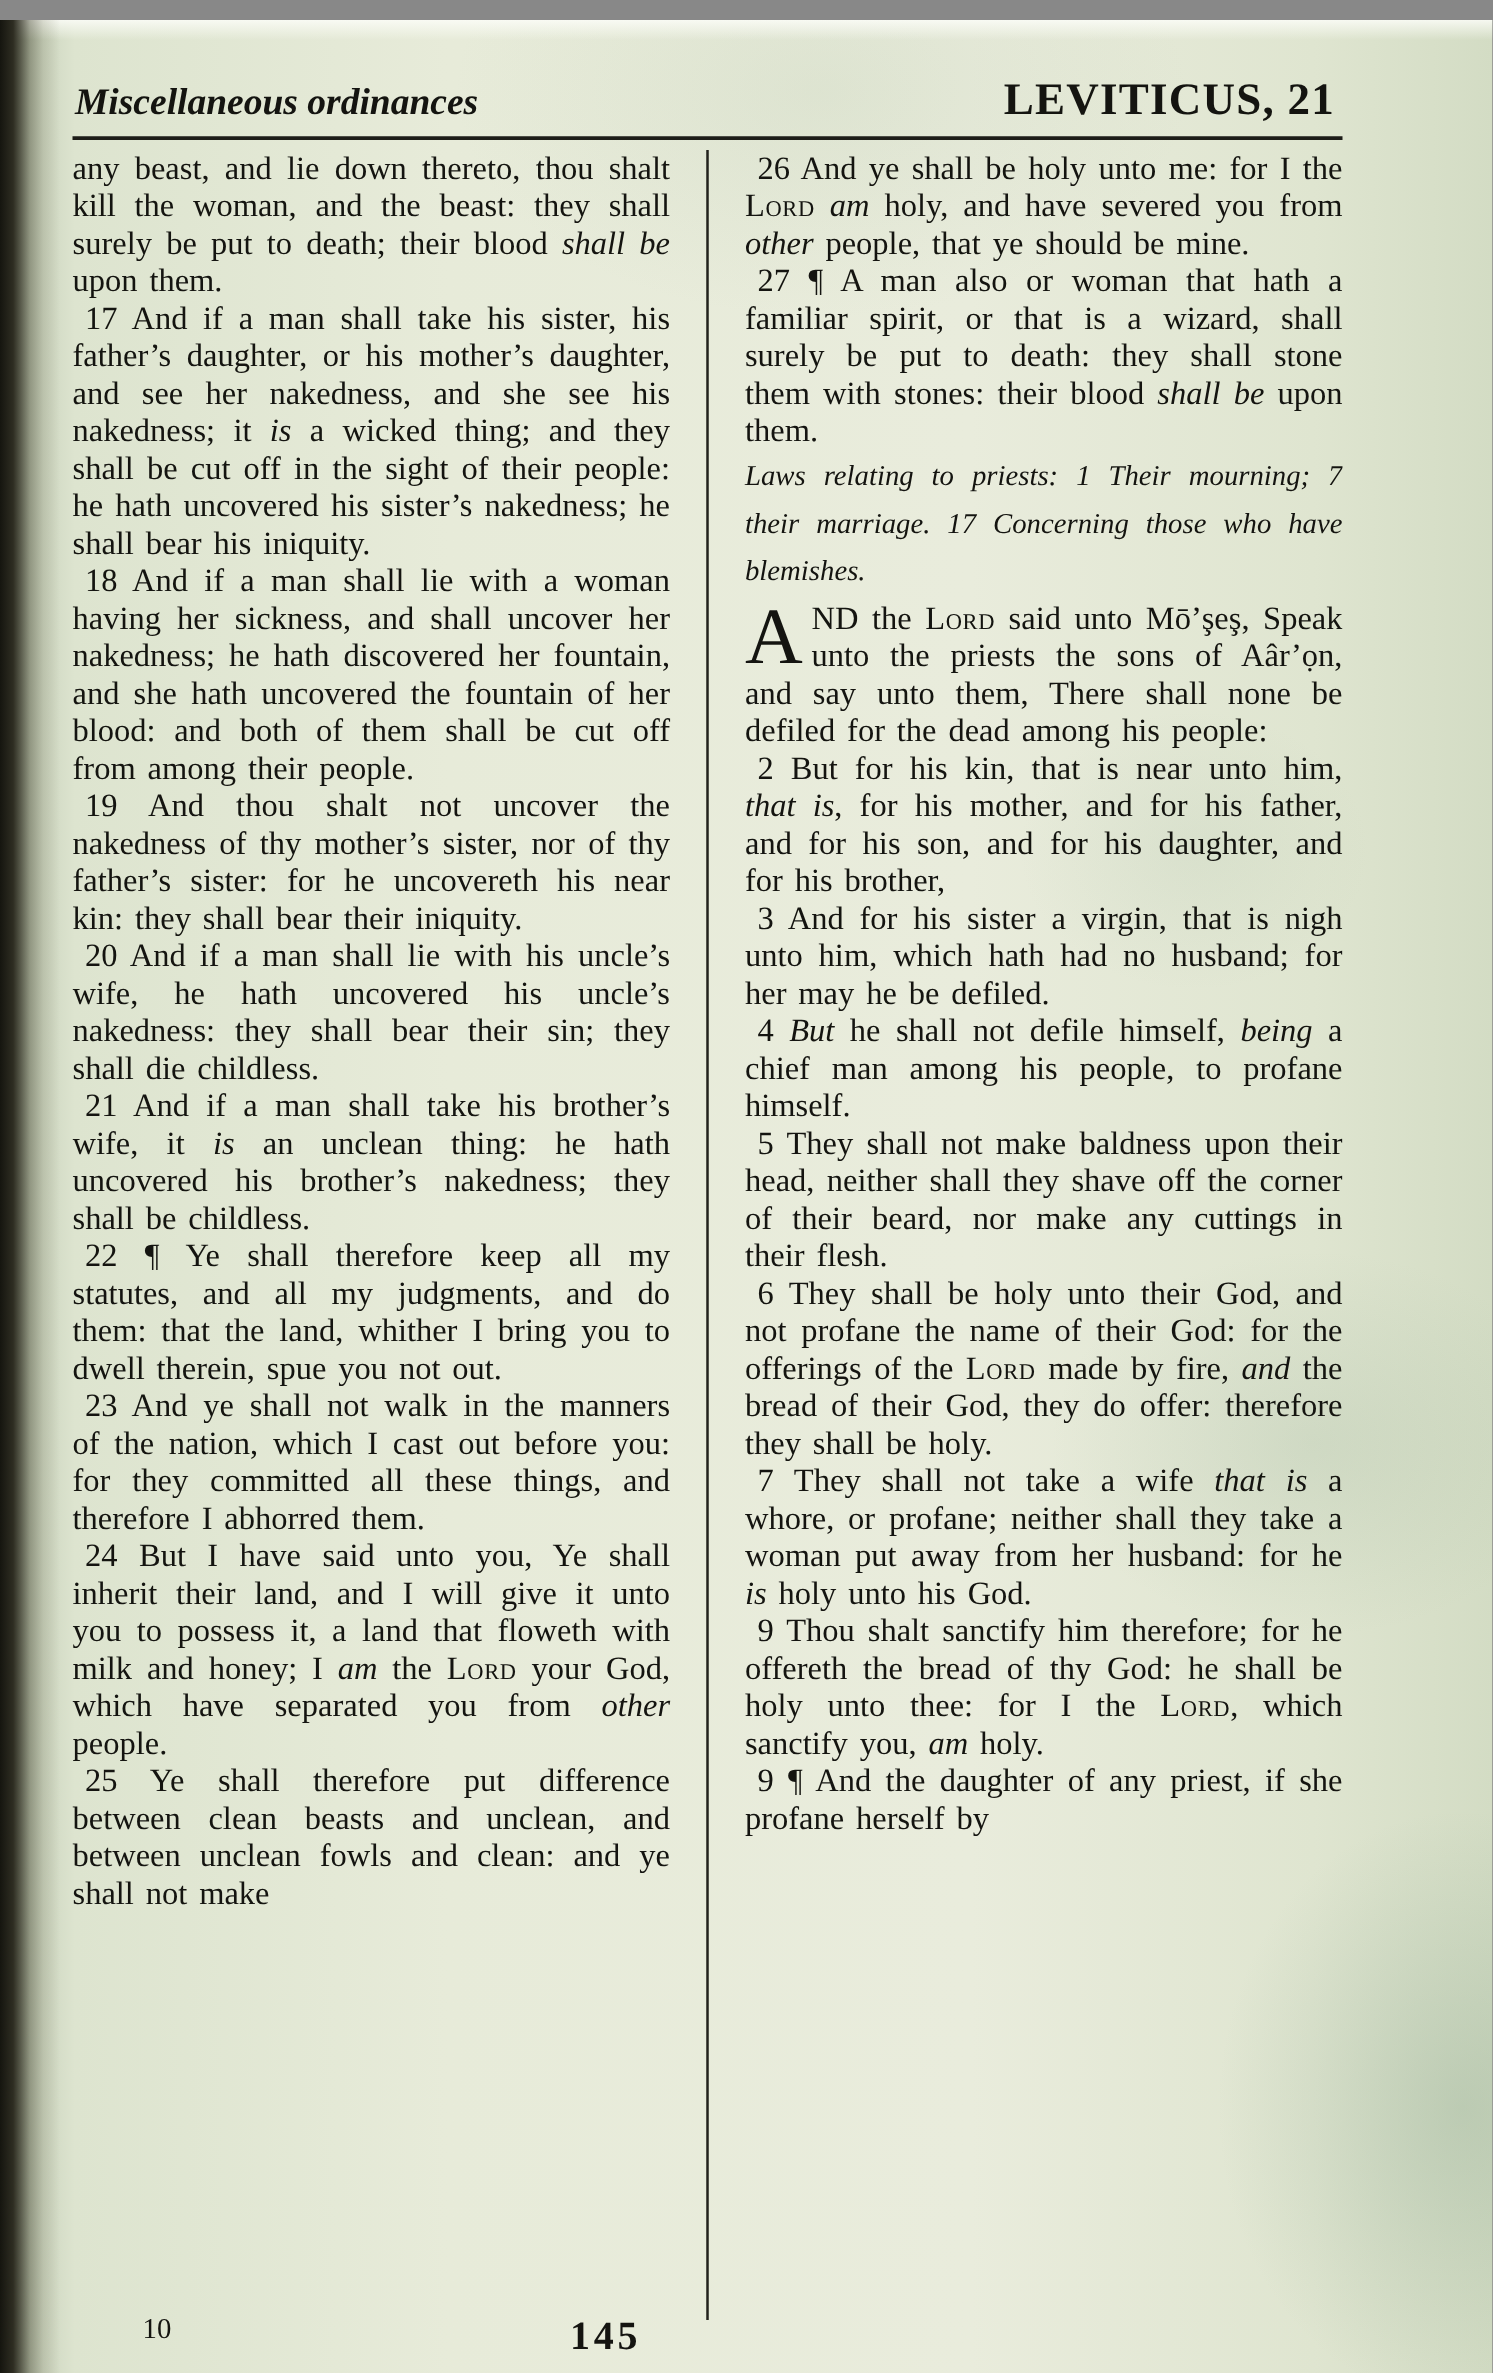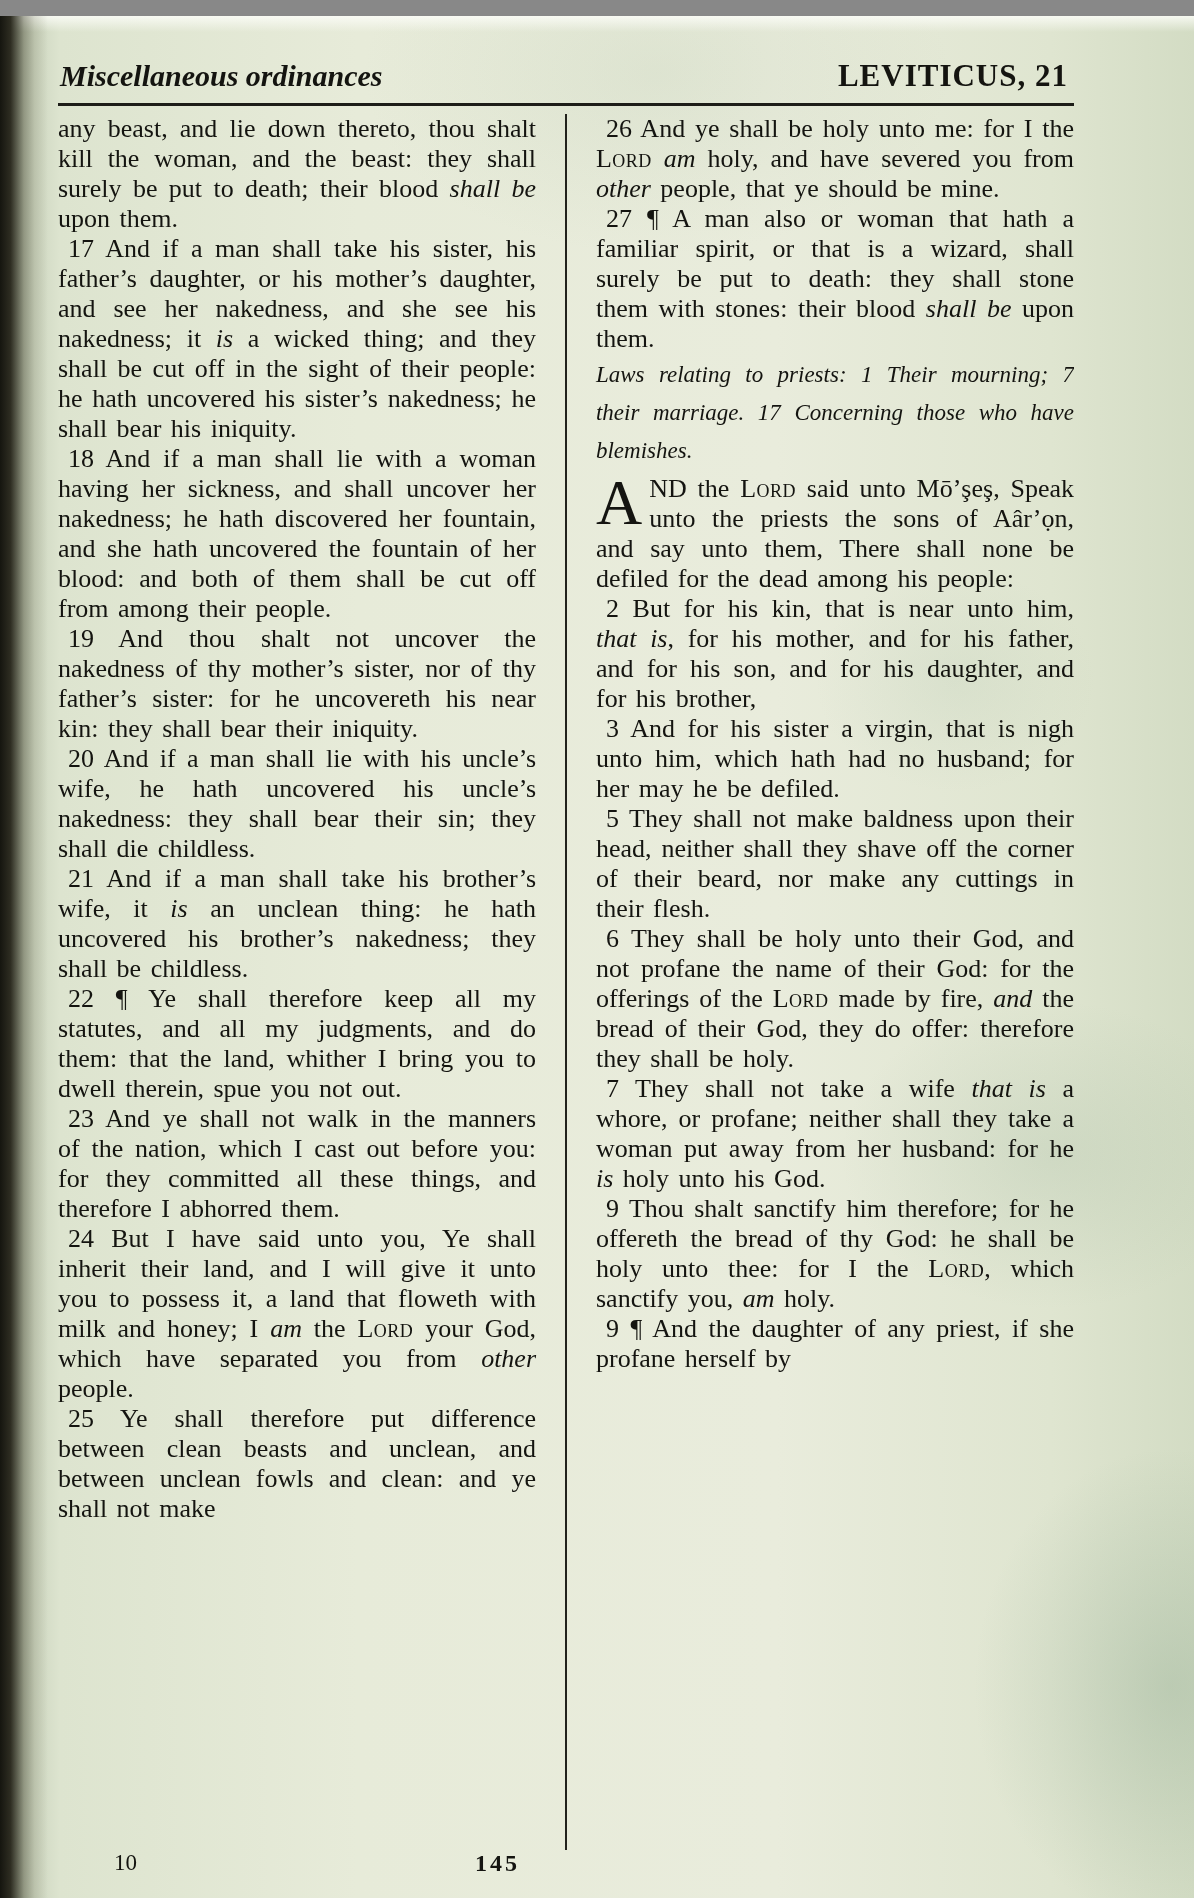--- a/index.html
+++ b/index.html
@@ -28,21 +28,21 @@
     pointer-events: none;
   }
   .content {
     position: absolute; left: 58px; top: 42px; width: 1016px;
   }
   .header {
     display: flex; justify-content: space-between; align-items: baseline;
     padding: 0 6px 0 2px;
   }
   .header-left  { font-style: italic; font-weight: bold; font-size: 30px; }
-  .header-right { font-weight: bold; font-size: 31px; letter-spacing: 1px; }
+  .header-right { font-weight: bold; font-size: 36px; letter-spacing: 1px; }
   .header-rule  { height: 3px; background: #1d1d18; margin-top: 9px; }
   .cols { display: flex; margin-top: 8px; height: 1736px; overflow: hidden; gap: 16px; }
   .col {
     width: 492px;
     text-align: justify;
     font-size: 26px;
     line-height: 30px;
     word-spacing: 3px;
     hyphens: auto;
   }
@@ -64,21 +64,21 @@
   .dropcap-p { text-indent: 0; }
   .dropcap {
     float: left; font-size: 64px; line-height: 50px;
     padding: 4px 7px 0 0; font-weight: normal;
   }
   .footer {
     position: absolute; top: 1834px; left: 58px; width: 1016px;
     font-size: 23px;
   }
   .footer-left   { position: absolute; left: 56px; }
-  .footer-center { position: absolute; left: 417px; font-weight: bold; font-size: 24px; letter-spacing: 3px; }
+  .footer-center { position: absolute; left: 398px; font-weight: bold; font-size: 32px; letter-spacing: 3px; }
 </style>
 </head>
 <body>
 
 <div class="page">
   <div class="binding"></div>
 
   <div class="content">
     <div class="header">
       <span class="header-left">Miscellaneous ordinances</span>
@@ -100,20 +100,21 @@
           <p class="verse"><span>25 Ye shall therefore put difference between clean beasts and unclean, and between unclean fowls and clean: and ye shall not make</span></p>
         </div>
       <div class="divider"></div>
       <div class="col">
           <p class="verse"><span>26 And ye shall be holy unto me: for I the </span><span class="sc">Lord</span><span> </span><span class="it">am</span><span> holy, and have severed you from </span><span class="it">other</span><span> people, that ye should be mine.</span></p>
           <p class="verse"><span>27 ¶ A man also or woman that hath a familiar spirit, or that is a wizard, shall surely be put to death: they shall stone them with stones: their blood </span><span class="it">shall be</span><span> upon them.</span></p>
           <p class="summary"><span class="it">Laws relating to priests: 1 Their mourning; 7 their marriage. 17 Concerning those who have blemishes.</span></p>
           <p class="verse dropcap-p"><span class="dropcap">A</span><span>ND the </span><span class="sc">Lord</span><span> said unto Mō’şeş, Speak unto the priests the sons of Aâr’ọn, and say unto them, There shall none be defiled for the dead among his people:</span></p>
           <p class="verse"><span>2 But for his kin, that is near unto him, </span><span class="it">that is</span><span>, for his mother, and for his father, and for his son, and for his daughter, and for his brother,</span></p>
           <p class="verse"><span>3 And for his sister a virgin, that is nigh unto him, which hath had no husband; for her may he be defiled.</span></p>
+          <p class="verse"><span>4 </span><span class="it">But</span><span> he shall not defile himself, </span><span class="it">being</span><span> a chief man among his people, to profane himself.</span></p>
           <p class="verse"><span>5 They shall not make baldness upon their head, neither shall they shave off the corner of their beard, nor make any cuttings in their flesh.</span></p>
           <p class="verse"><span>6 They shall be holy unto their God, and not profane the name of their God: for the offerings of the </span><span class="sc">Lord</span><span> made by fire, </span><span class="it">and</span><span> the bread of their God, they do offer: therefore they shall be holy.</span></p>
           <p class="verse"><span>7 They shall not take a wife </span><span class="it">that is</span><span> a whore, or profane; neither shall they take a woman put away from her husband: for he </span><span class="it">is</span><span> holy unto his God.</span></p>
           <p class="verse"><span>9 Thou shalt sanctify him therefore; for he offereth the bread of thy God: he shall be holy unto thee: for I the </span><span class="sc">Lord</span><span>, which sanctify you, </span><span class="it">am</span><span> holy.</span></p>
           <p class="verse"><span>9 ¶ And the daughter of any priest, if she profane herself by</span></p>
         </div>
     </div>
   </div>
 
   <div class="footer">

